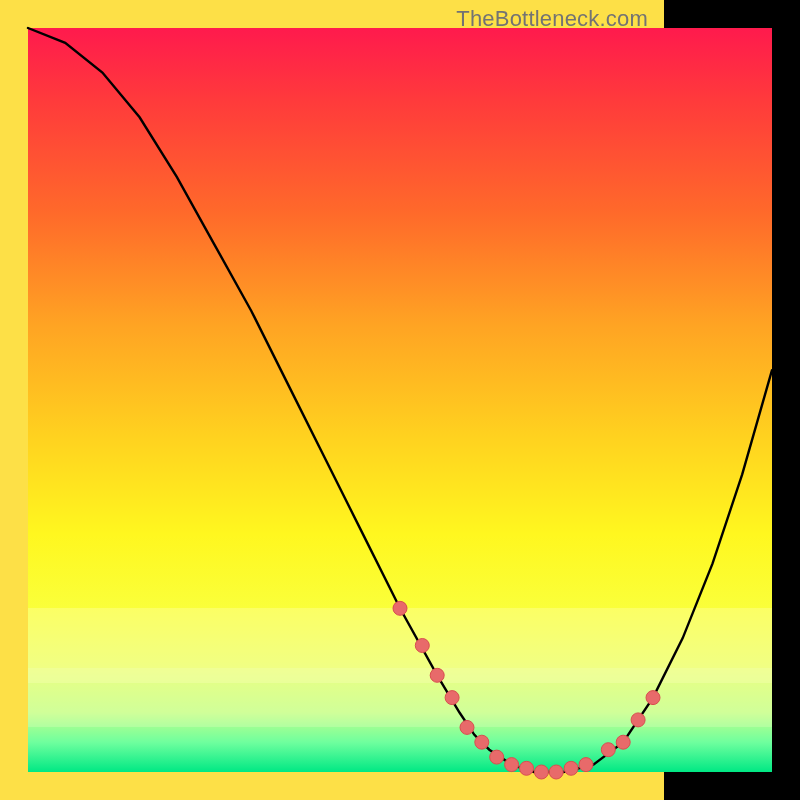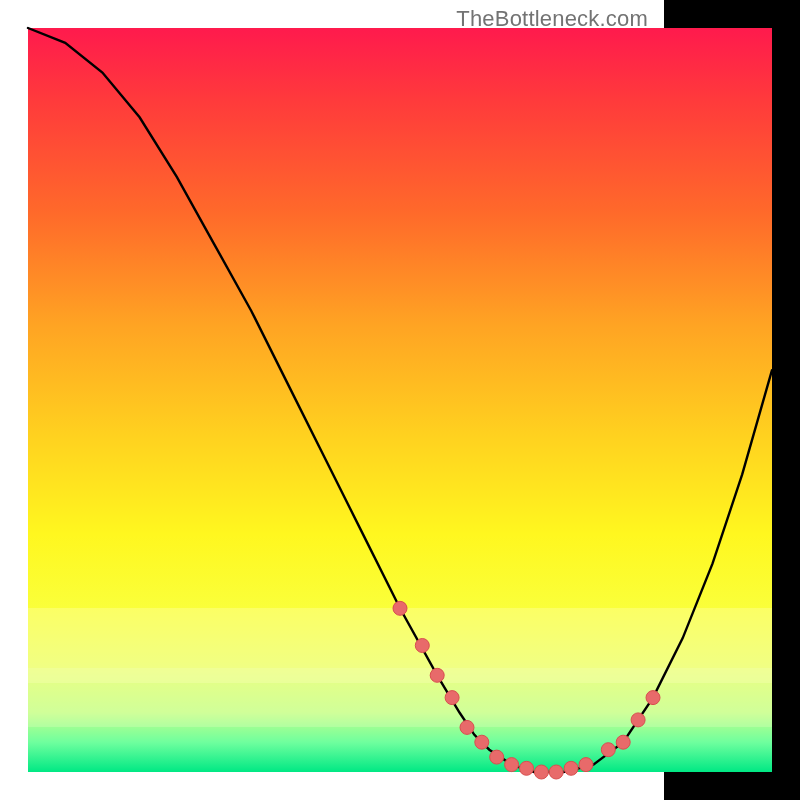--- a/index.html
+++ b/index.html
@@ -9,21 +9,21 @@
     height: 800px;
     background: #000;
     overflow: hidden;
   }
   .frame {
     position: absolute;
     left: 0;
     top: 0;
     width: 664px;
     height: 800px;
-    background: #ffffff;
+    background: #fde047;
   }
   .plot {
     position: absolute;
     left: 28px;
     top: 28px;
     width: 744px;
     height: 744px;
     background: linear-gradient(
       to bottom,
       #ff1a4d 0%,

